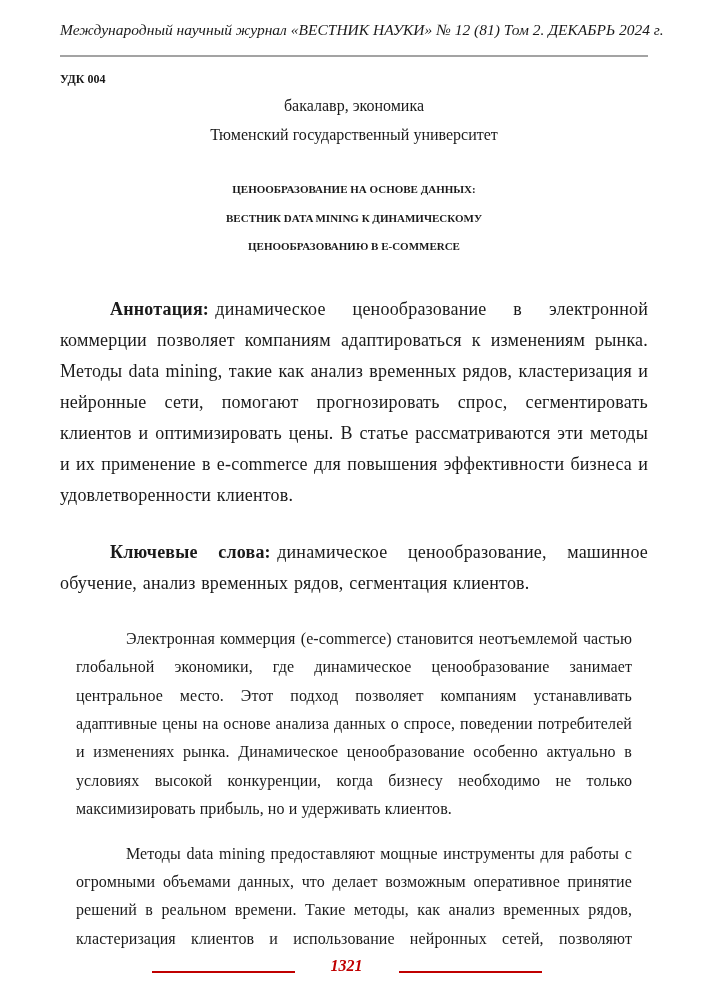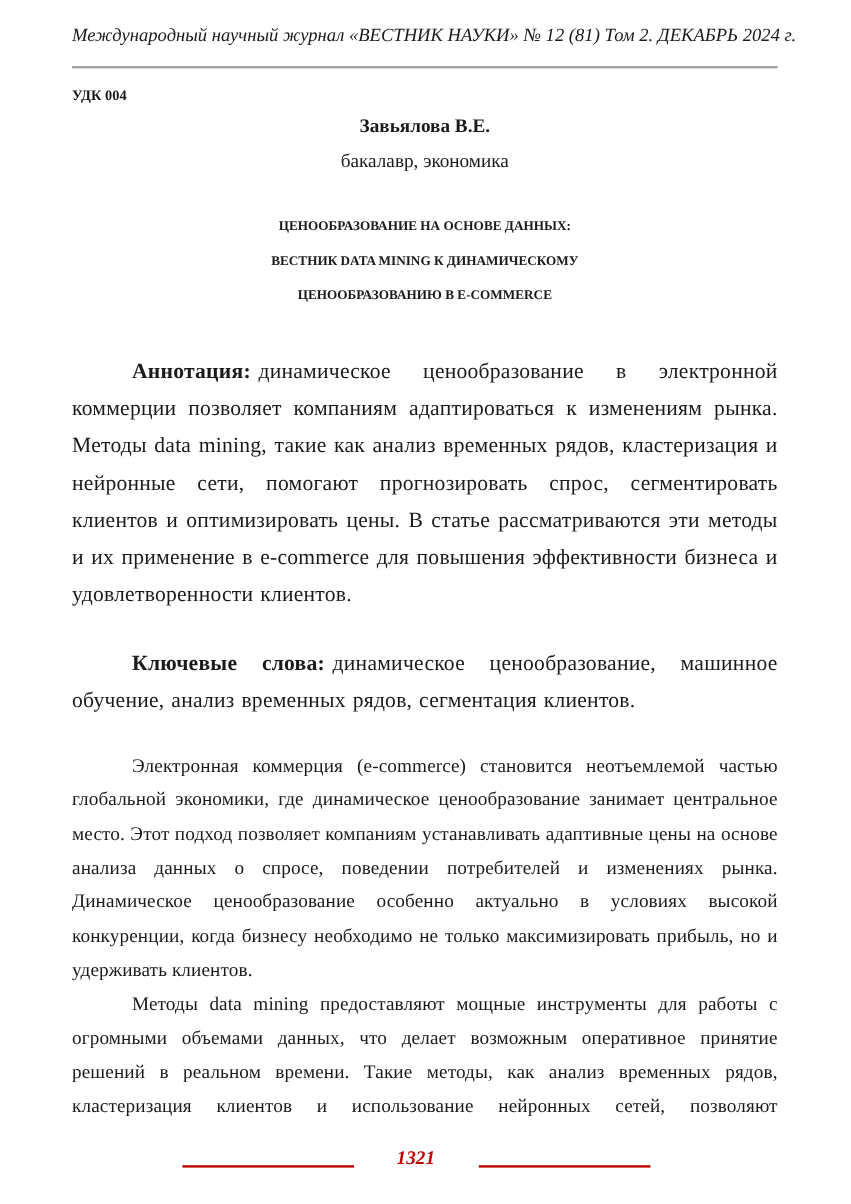--- a/index.html
+++ b/index.html
@@ -71,21 +71,21 @@
   .lead-label {
     font-weight: bold;
     margin-right: 0.35em;
   }
   .body-text {
     margin-top: 26px;
     font-size: 16px;
     line-height: 28.4px;
   }
   .body-text p {
-    margin: 0;
+    margin: 16px;
     text-align: justify;
     text-indent: 50px;
     letter-spacing: 0.1px;
   }
   .body-text p.continued {
     text-align-last: justify;
   }
   .page-footer {
     position: absolute;
     left: 0;
@@ -115,22 +115,22 @@
 
 <div class="page">
 
   <div class="journal-header">Международный научный журнал «ВЕСТНИК НАУКИ» № 12 (81) Том 2. ДЕКАБРЬ 2024 г.</div>
 
   <hr class="header-divider">
 
   <div class="udk">УДК 004</div>
 
   <div class="author-block">
-    <div class="author-name">Завьялова В.Е.</div>
     <div>бакалавр, экономика</div>
+    <div>Тюменский государственный университет</div>
   </div>
 
   <div class="article-title">
     <div>ЦЕНООБРАЗОВАНИЕ НА ОСНОВЕ ДАННЫХ:</div>
     <div>ВЕСТНИК DATA MINING К ДИНАМИЧЕСКОМУ</div>
     <div>ЦЕНООБРАЗОВАНИЮ В E-COMMERCE</div>
   </div>
 
   <p class="abstract">
     <span class="lead-label">Аннотация:</span><span>динамическое ценообразование в электронной коммерции позволяет компаниям адаптироваться к изменениям рынка. Методы data mining, такие как анализ временных рядов, кластеризация и нейронные сети, помогают прогнозировать спрос, сегментировать клиентов и оптимизировать цены. В статье рассматриваются эти методы и их применение в e-commerce для повышения эффективности бизнеса и удовлетворенности клиентов.</span>

